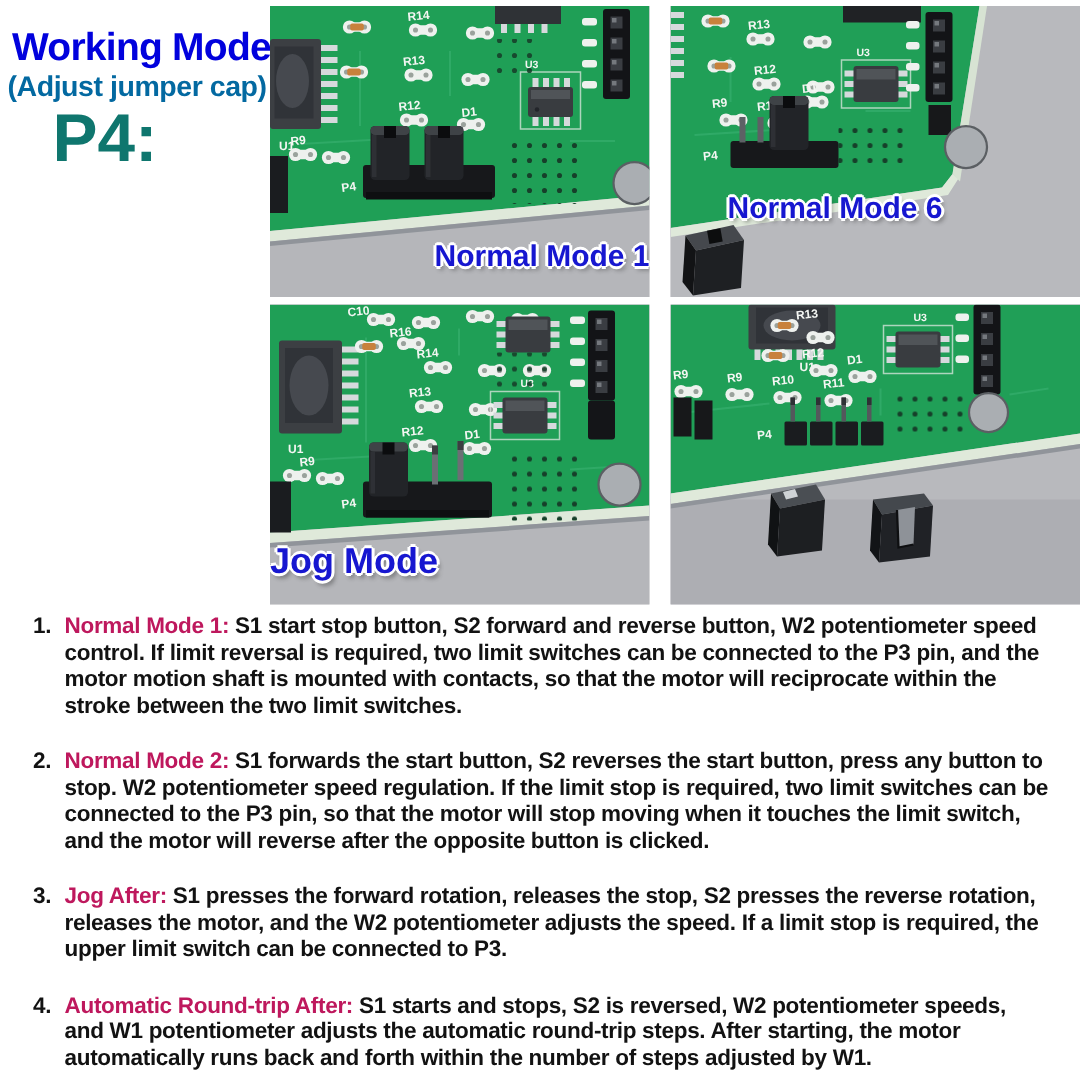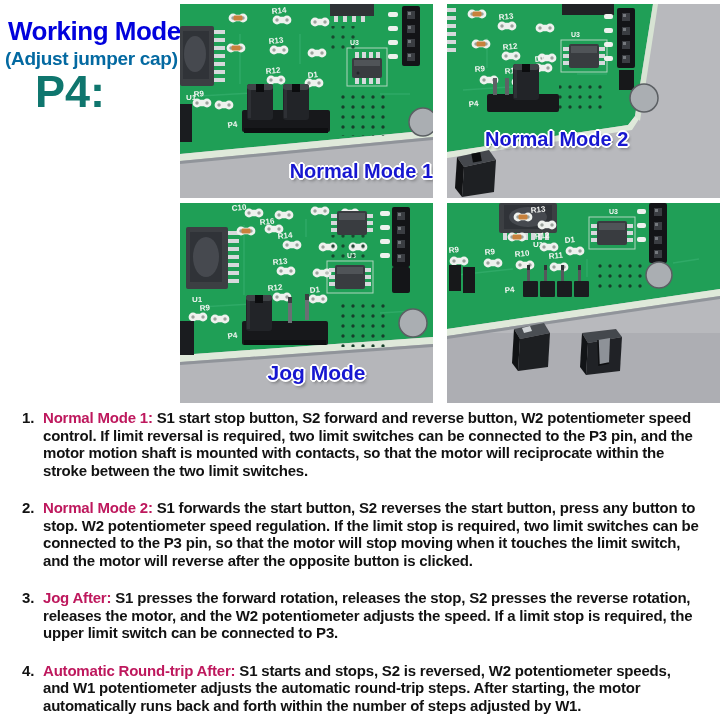--- a/index.html
+++ b/index.html
@@ -30,21 +30,21 @@
   .photo svg{display:block;position:absolute;left:0;top:0;}
   figcaption.mode-label{
     position:absolute;font-weight:bold;color:#1717d0;white-space:nowrap;
     text-shadow:
       -2px 0 0 #fff, 2px 0 0 #fff, 0 -2px 0 #fff, 0 2px 0 #fff,
       -1px -1px 0 #fff, 1px -1px 0 #fff, -1px 1px 0 #fff, 1px 1px 0 #fff,
       2px 3px 3px rgba(40,40,40,.45);
   }
   #photo1 .mode-label{left:0;right:0;top:156px;text-align:right;font-size:20px;}
   #photo2 .mode-label{left:38px;top:124px;font-size:20px;}
-  #photo3 .mode-label{left:0;right:0;top:158px;text-align:center;font-size:21px;padding-left:20px;}
+  #photo3 .mode-label{left:0;right:0;top:158px;text-align:left;font-size:24px;}
   #photo4 .mode-label{left:0;right:0;top:172px;text-align:center;font-size:17px;}
   
   .sk{font:bold 8px "Liberation Sans",sans-serif;fill:#f4f6f3;}
   .sk-sm{font:bold 7px "Liberation Sans",sans-serif;fill:#f4f6f3;}
   
   .modes{
     position:absolute;left:22px;top:409px;width:678px;
     font-size:15px;font-weight:bold;color:#121212;
     line-height:17.5px;letter-spacing:-0.2px;
   }
@@ -257,21 +257,21 @@
       <use href="#jcap" x="66" y="60"></use>
       <text class="sk" x="22" y="103" transform="rotate(-6 22 103)">P4</text>
     </g>
     <g transform="translate(8,144)">
       <polygon points="2,9 34,2 41,12 9,19" fill="#45484d"></polygon>
       <polygon points="9,19 41,12 39,44 7,49" fill="#1e2023"></polygon>
       <polygon points="2,9 9,19 7,49 0,40" fill="#121315"></polygon>
       <rect x="17" y="5" width="9" height="9" transform="rotate(-10 21 9)" fill="#0c0d0e"></rect>
     </g>
   </svg>
-  <figcaption class="mode-label">Normal Mode 2</figcaption>
+  <figcaption class="mode-label">Normal Mode 6</figcaption>
 </figure>
 
 <figure class="photo" id="photo3">
   <svg viewBox="0 0 253 200" width="253" height="200">
     <rect x="0" y="0" width="253" height="200" fill="#b5b6ba"></rect>
     <polygon points="0,0 253,0 253,134 0,152" fill="#1f9f56"></polygon>
     <polygon points="0,152 253,134 253,141 0,159" fill="#dfe9da"></polygon>
     <polygon points="0,159 253,141 253,144 0,162" fill="#90949a"></polygon>
     <g stroke="#3db374" stroke-width="1.4" opacity="0.55" fill="none">
       <path d="M20,104 L90,100 M64,22 L64,92 M126,16 L126,34 M200,110 L232,108"></path>

